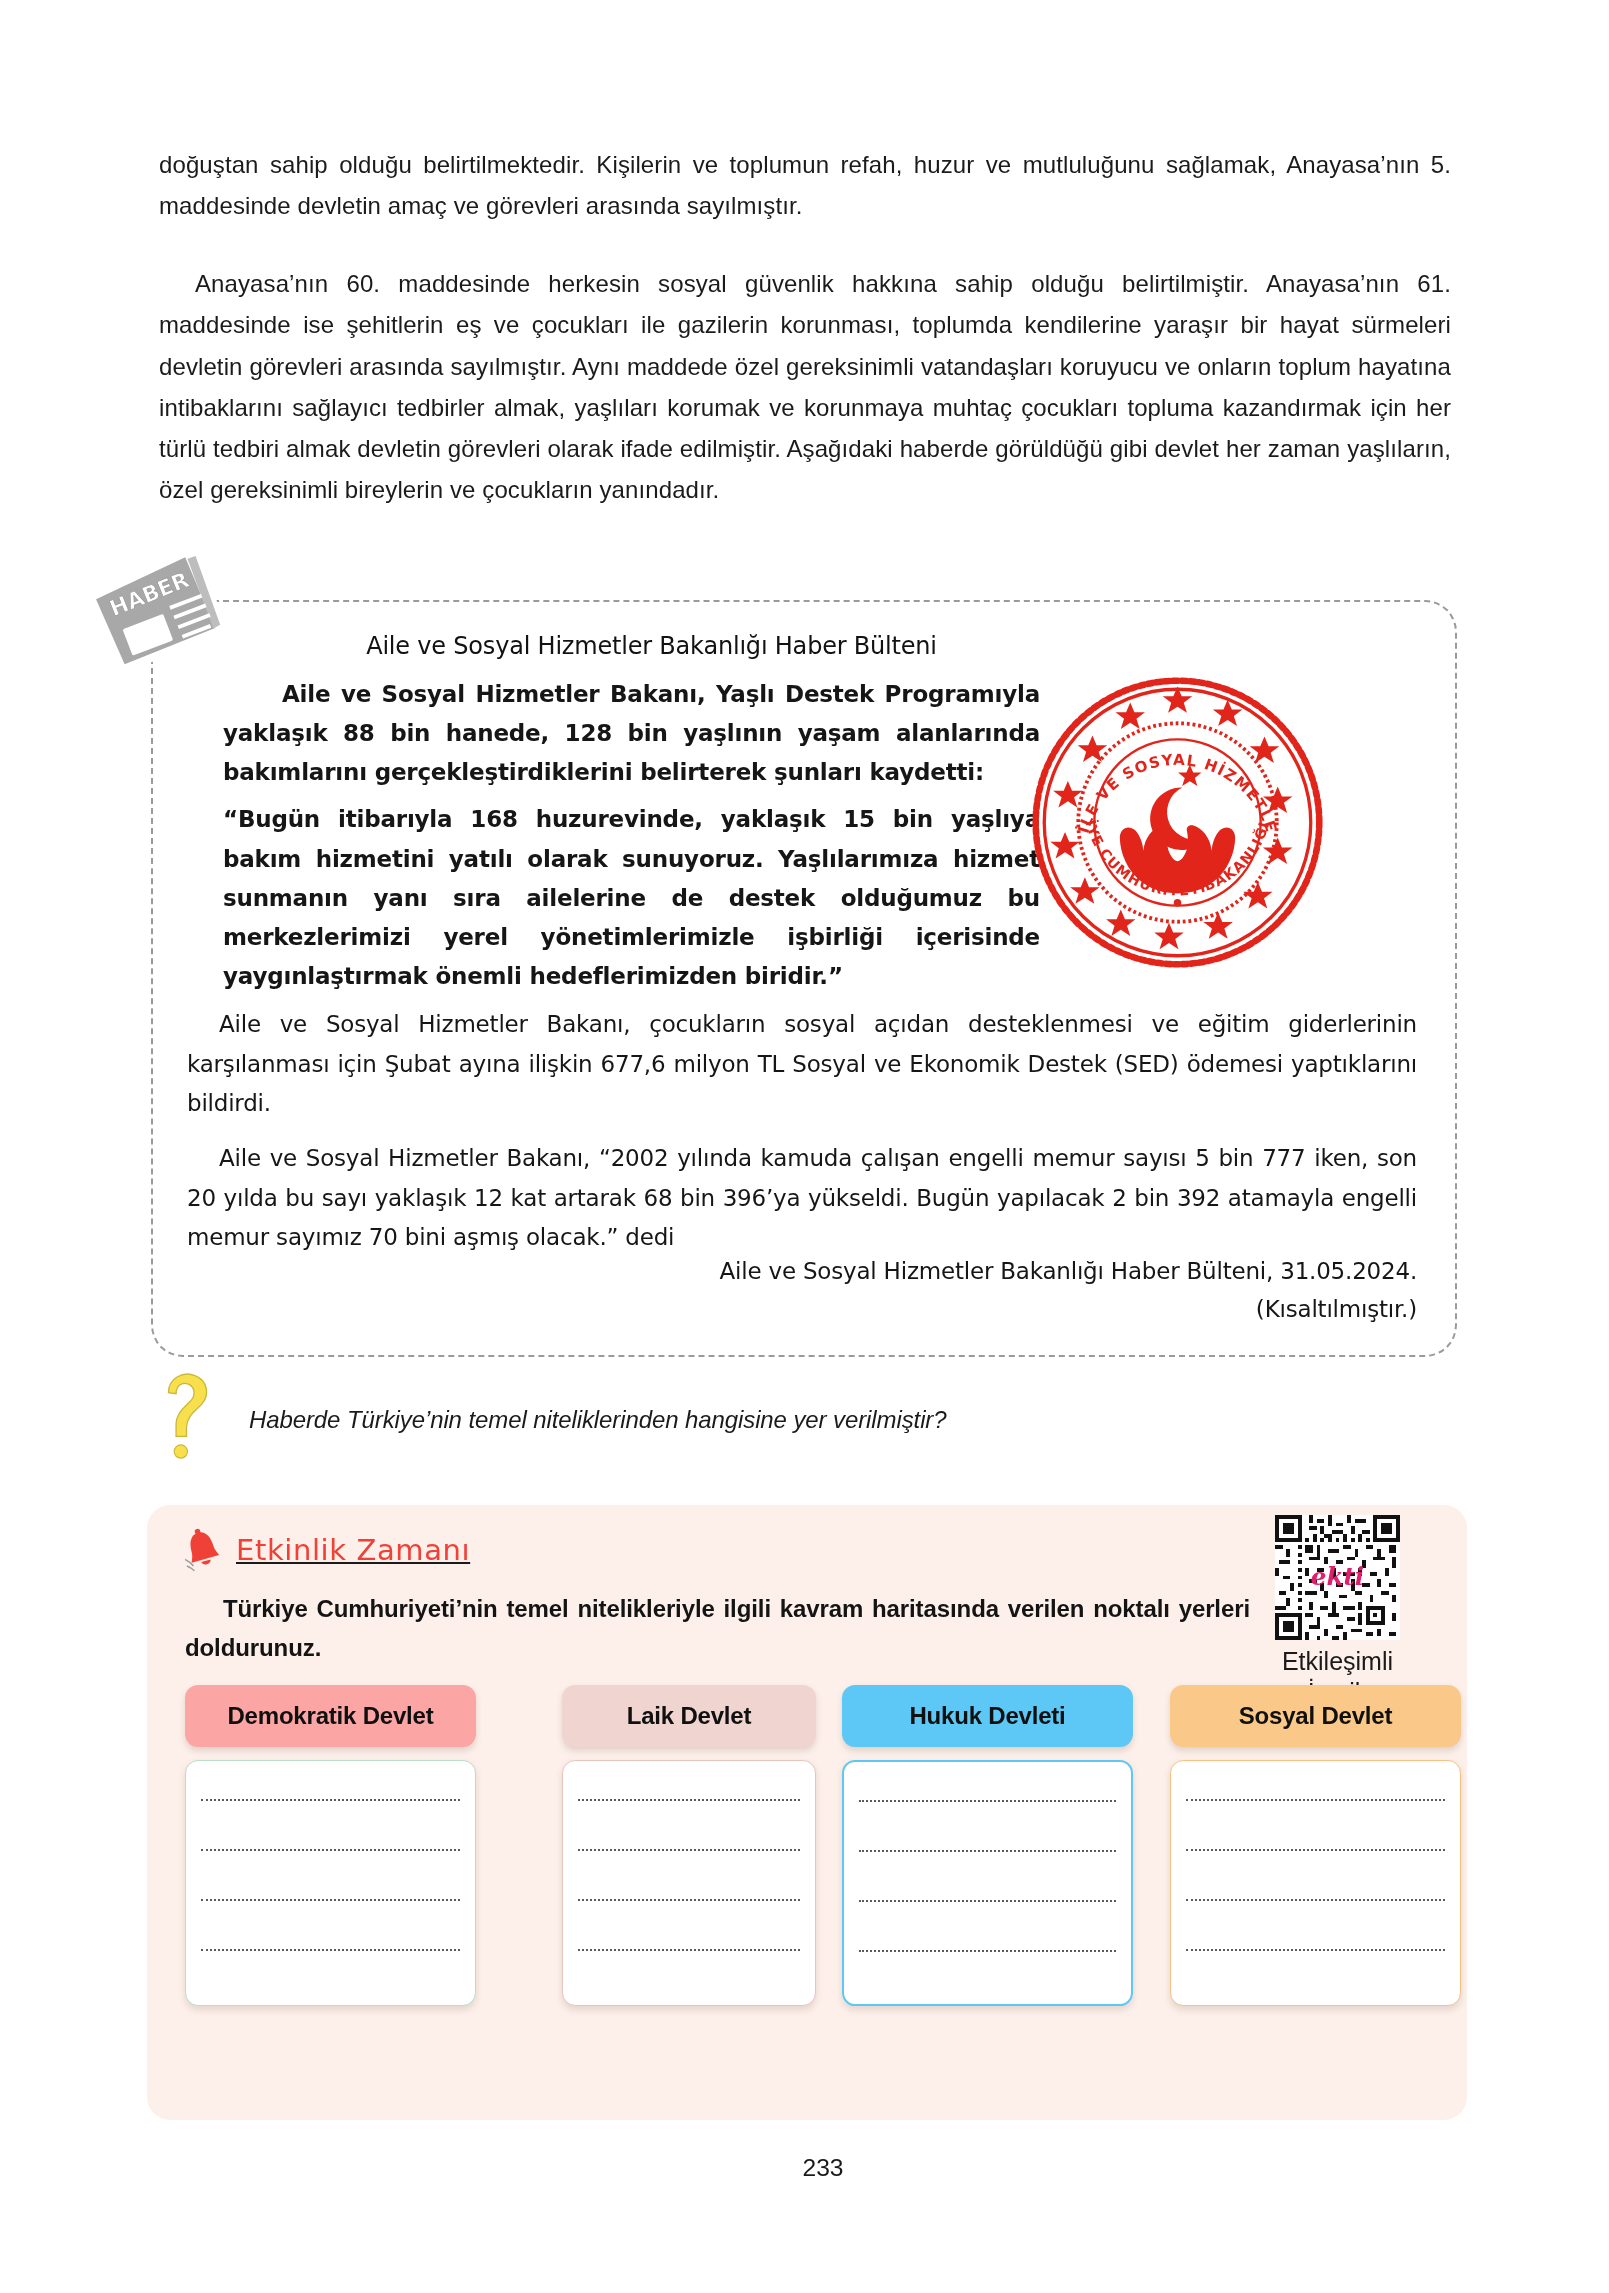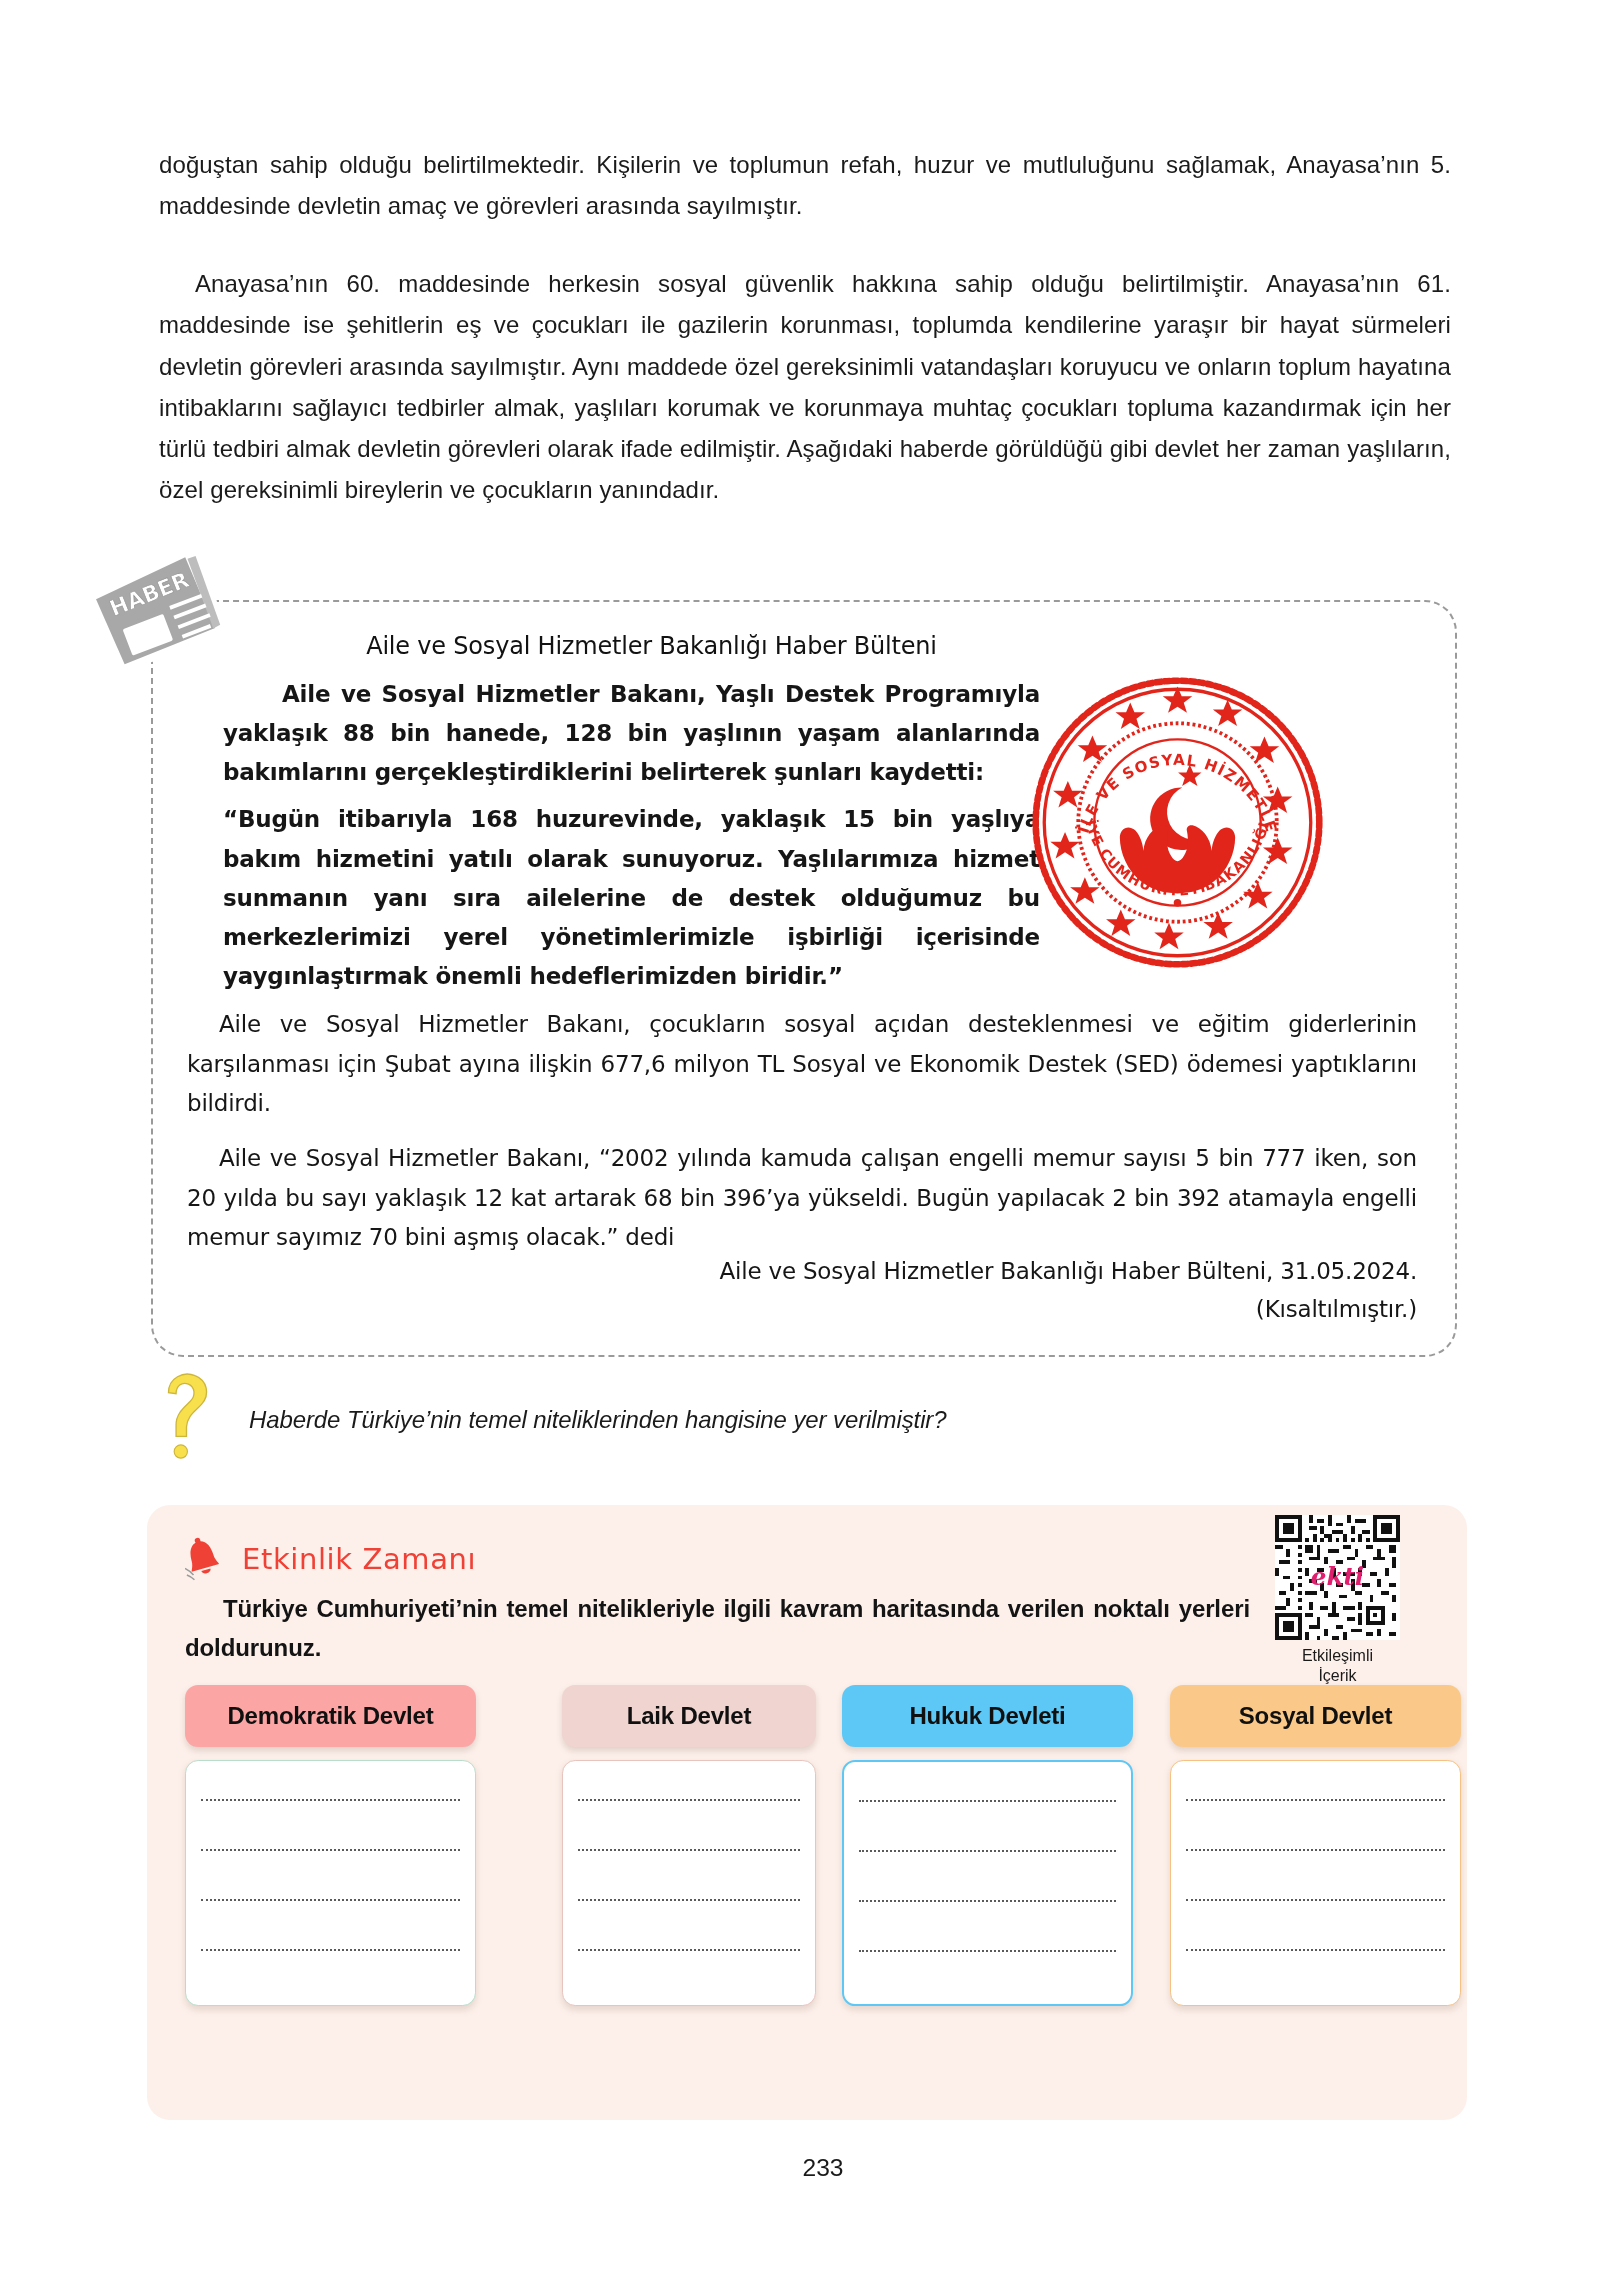--- a/index.html
+++ b/index.html
@@ -167,24 +167,25 @@
     left: 147px;
     top: 1505px;
     width: 1320px;
     height: 615px;
     background: #fdf0ea;
     border-radius: 23px;
   }
   .etk-head {
     position: absolute;
     left: 38px;
-    top: 32px;
+    top: 23px;
     display: flex;
     align-items: center;
-    gap: 23px;
+    gap: 17px;
+    text-decoration: underline;
   }
   .bell-icon { width: 34px; height: 44px; }
   .etk-title {
     font-size: 29px;
     color: #ef4136;
     font-family: "DejaVu Sans", "Liberation Sans", sans-serif;
     letter-spacing: 0.6px;
   }
   .etk-desc {
     position: absolute;
@@ -208,21 +209,21 @@
     width: 161px;
     text-align: center;
   }
   .qr-img {
     width: 125px; height: 125px;
     margin: 0 auto;
     display: block;
     position: relative;
   }
   .qr-caption {
-    font-size: 16px;
+    font-size: 25px;
     line-height: 1.22;
     color: #1a1a1a;
     margin-top: 6.6px;
   }
 
   
   .cards {
     position: absolute;
     left: 0; top: 180px;
     width: 1320px;

